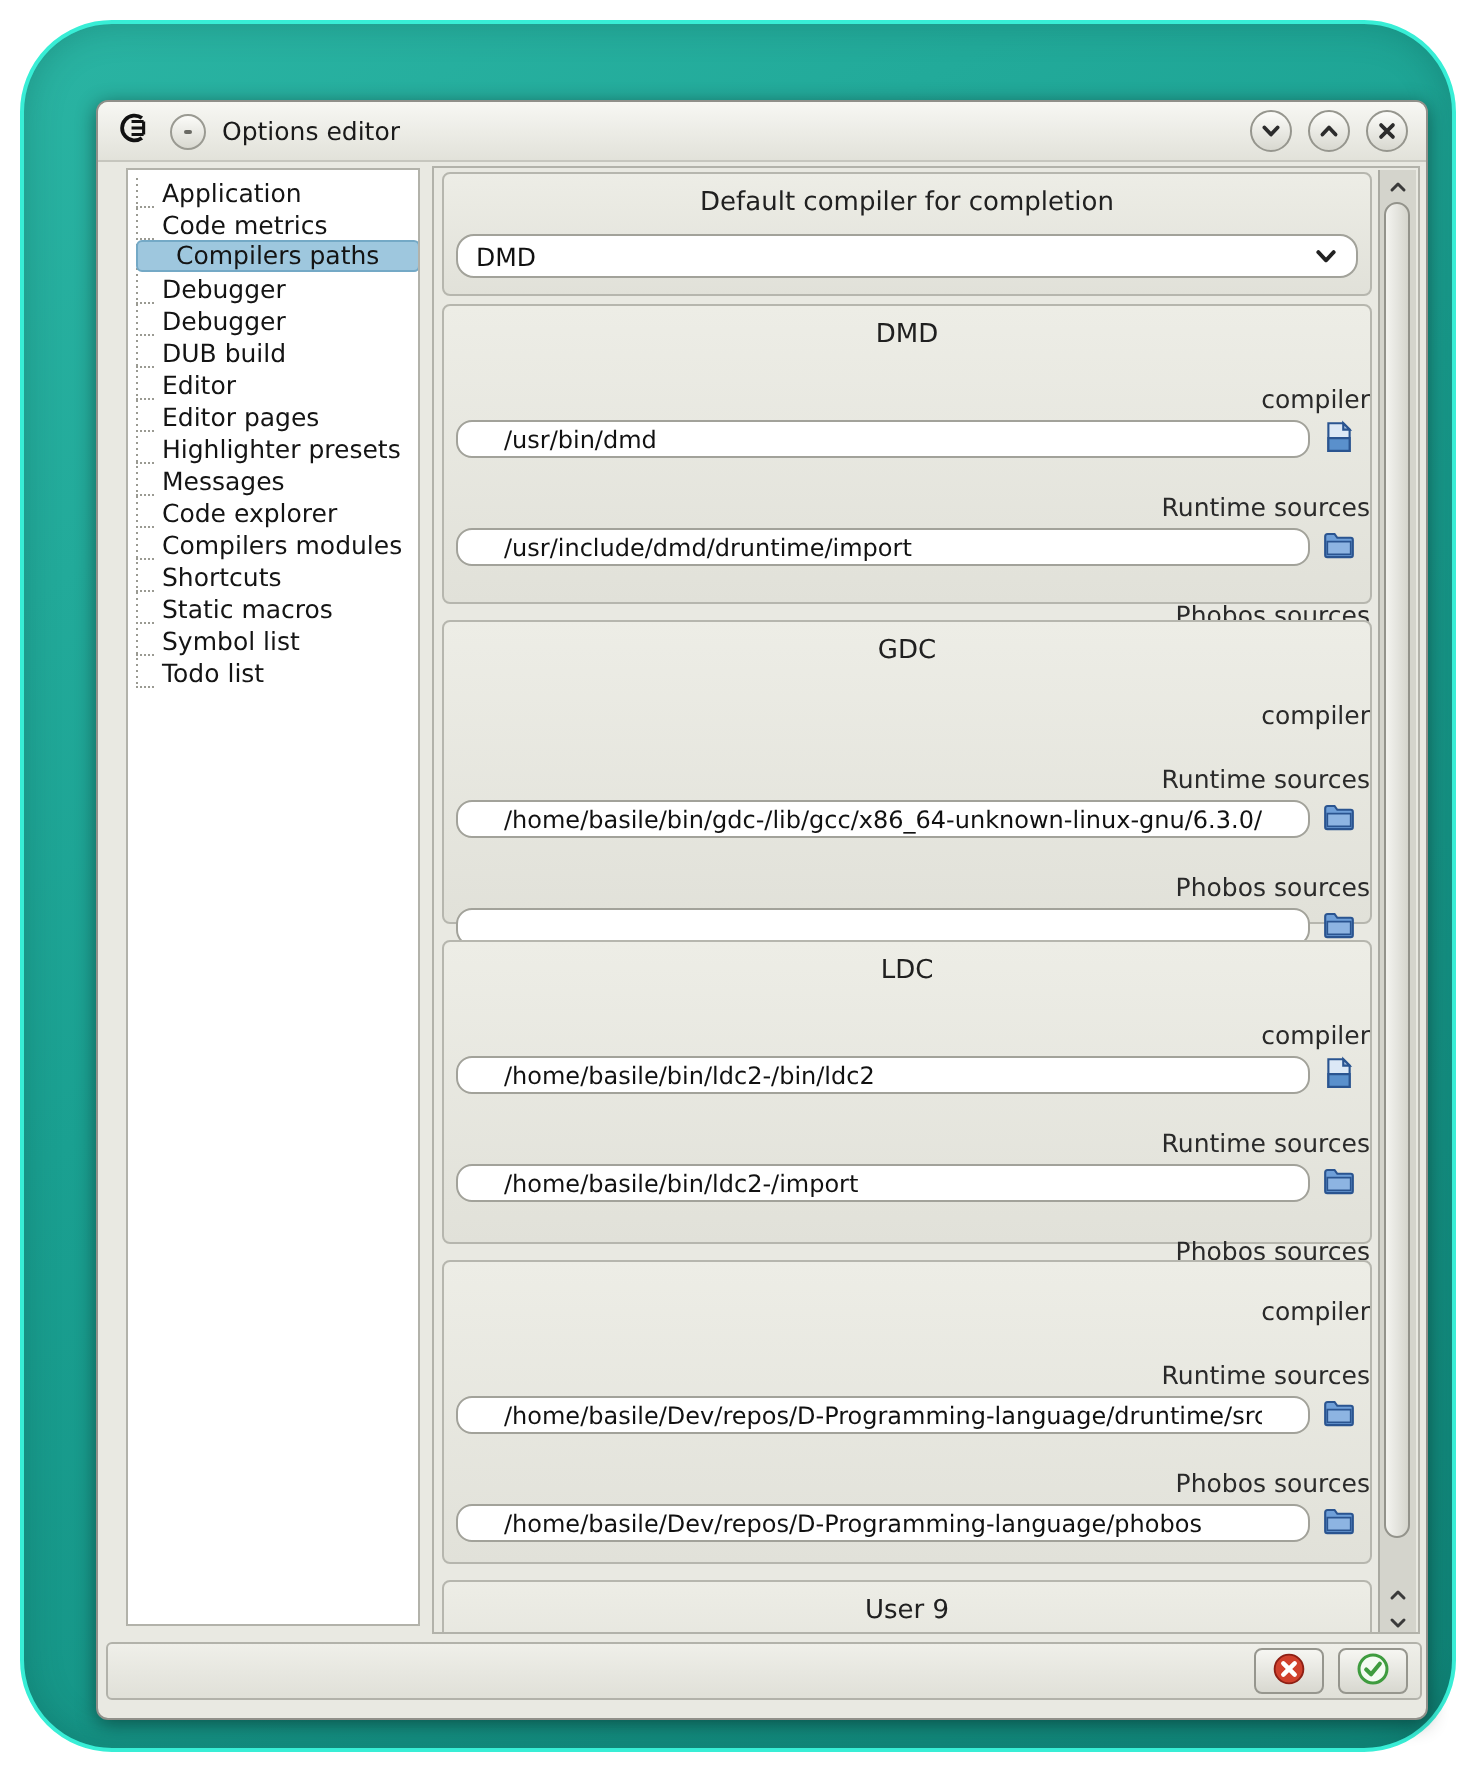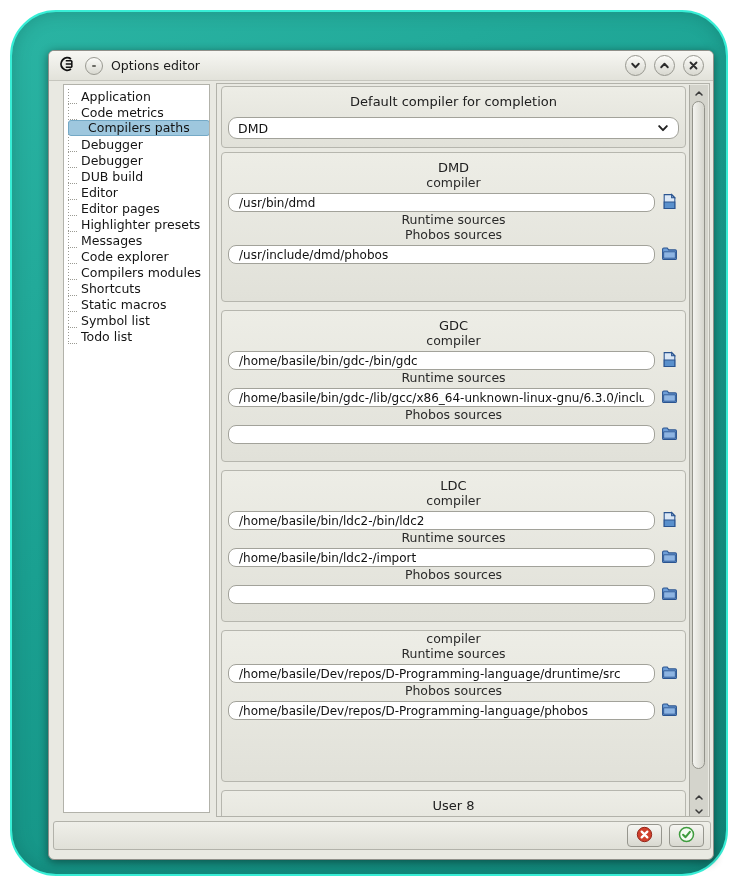--- a/index.html
+++ b/index.html
@@ -69,25 +69,25 @@
     border:1px solid #b2b2aa; background:#e9e9e2; overflow:hidden;
   }
   .content { position:absolute; left:0; top:0; width:473px; height:100%; }
 
   .group {
     position:absolute; left:4px; width:465px;
     background:linear-gradient(#edede6,#e1e1d9);
     border:1px solid #b6b6ae; border-radius:4px;
   }
   .g-title { text-align:center; font-size:13px; color:#202020; margin-top:7px; }
-  .f-label { text-align:center; font-size:12.5px; color:#2a2a2a; margin-top:0; }
+  .f-label { text-align:right; font-size:12.5px; color:#2a2a2a; margin-top:17px; }
   .f-row { display:flex; align-items:center; margin:3px 6px 0 6px; }
   .path-input {
     flex:1; height:19px; background:#ffffff; border:1px solid #a2a29a; border-radius:8px;
-    font-family:"DejaVu Sans", sans-serif; font-size:12px; color:#111; padding:0 10px; outline:none;
+    font-family:"DejaVu Sans", sans-serif; font-size:12px; color:#111; padding:0 23px; outline:none;
   }
   .icon-btn { width:19px; height:18px; margin-left:5px; background:transparent; border:none;
     display:flex; align-items:center; justify-content:center; cursor:default; }
 
   
   .combo {
     margin:8px 6px 0 6px; height:22px; background:#ffffff;
     border:1px solid #a2a29a; border-radius:9px;
     display:flex; align-items:center; padding:0 9px;
   }
@@ -253,82 +253,81 @@
               <input class="path-input" type="text" value="/usr/bin/dmd" style="">
               <button class="icon-btn">
                 <span><svg width="17" height="17" viewBox="0 0 16 16">
                       <path d="M3 1.5 h7 l3 3 V14.5 H3 z" fill="#dce8f6" stroke="#2a5490" stroke-width="1"></path>
                       <path d="M10 1.5 v3 h3 z" fill="#a9c4e4" stroke="#2a5490" stroke-width="1"></path>
                       <path d="M3 8.5 h10 V14.5 H3 z" fill="#5a90cc" stroke="#2a5490" stroke-width="1"></path>
                     </svg></span>
               </button>
             </div>
             <div class="f-label">Runtime sources</div>
+            <div class="f-row">
+              <input class="path-input" type="text" value="/usr/include/dmd/druntime/import" style="">
+              <button class="icon-btn">
+                <span><svg width="17" height="17" viewBox="0 0 16 16">
+                      <path d="M1.5 4 q0-1.2 1.2-1.2 h3.2 l1.3 1.8 h6.3 q1 0 1 1 V12.7 q0 1-1 1 H2.5 q-1 0-1-1 z" fill="#6f9fd8" stroke="#2a5490" stroke-width="1"></path>
+                      <path d="M2.5 6.4 h11 v6 h-11 z" fill="#8db4e2" stroke="#2a5490" stroke-width="0.8"></path>
+                    </svg></span>
+              </button>
+            </div>
             <div class="f-label">Phobos sources</div>
             <div class="f-row">
               <input class="path-input" type="text" value="/usr/include/dmd/phobos" style="">
               <button class="icon-btn">
                 <span><svg width="17" height="17" viewBox="0 0 16 16">
                       <path d="M1.5 4 q0-1.2 1.2-1.2 h3.2 l1.3 1.8 h6.3 q1 0 1 1 V12.7 q0 1-1 1 H2.5 q-1 0-1-1 z" fill="#6f9fd8" stroke="#2a5490" stroke-width="1"></path>
                       <path d="M2.5 6.4 h11 v6 h-11 z" fill="#8db4e2" stroke="#2a5490" stroke-width="0.8"></path>
                     </svg></span>
               </button>
             </div>
           </div>
 
           <div class="group" style="top:226px; height:152px;">
             <div class="g-title">GDC</div>
             <div class="f-label">compiler</div>
-            <div class="f-row">
-              <input class="path-input" type="text" value="/home/basile/bin/gdc-/bin/gdc" style="">
+            <div class="f-label">Runtime sources</div>
+            <div class="f-row">
+              <input class="path-input" type="text" value="/home/basile/bin/gdc-/lib/gcc/x86_64-unknown-linux-gnu/6.3.0/includ" style="">
+              <button class="icon-btn">
+                <span><svg width="17" height="17" viewBox="0 0 16 16">
+                      <path d="M1.5 4 q0-1.2 1.2-1.2 h3.2 l1.3 1.8 h6.3 q1 0 1 1 V12.7 q0 1-1 1 H2.5 q-1 0-1-1 z" fill="#6f9fd8" stroke="#2a5490" stroke-width="1"></path>
+                      <path d="M2.5 6.4 h11 v6 h-11 z" fill="#8db4e2" stroke="#2a5490" stroke-width="0.8"></path>
+                    </svg></span>
+              </button>
+            </div>
+            <div class="f-label">Phobos sources</div>
+            <div class="f-row">
+              <input class="path-input" type="text" value="" style="">
+              <button class="icon-btn">
+                <span><svg width="17" height="17" viewBox="0 0 16 16">
+                      <path d="M1.5 4 q0-1.2 1.2-1.2 h3.2 l1.3 1.8 h6.3 q1 0 1 1 V12.7 q0 1-1 1 H2.5 q-1 0-1-1 z" fill="#6f9fd8" stroke="#2a5490" stroke-width="1"></path>
+                      <path d="M2.5 6.4 h11 v6 h-11 z" fill="#8db4e2" stroke="#2a5490" stroke-width="0.8"></path>
+                    </svg></span>
+              </button>
+            </div>
+          </div>
+
+          <div class="group" style="top:386px; height:152px;">
+            <div class="g-title">LDC</div>
+            <div class="f-label">compiler</div>
+            <div class="f-row">
+              <input class="path-input" type="text" value="/home/basile/bin/ldc2-/bin/ldc2" style="">
               <button class="icon-btn">
                 <span><svg width="17" height="17" viewBox="0 0 16 16">
                       <path d="M3 1.5 h7 l3 3 V14.5 H3 z" fill="#dce8f6" stroke="#2a5490" stroke-width="1"></path>
                       <path d="M10 1.5 v3 h3 z" fill="#a9c4e4" stroke="#2a5490" stroke-width="1"></path>
                       <path d="M3 8.5 h10 V14.5 H3 z" fill="#5a90cc" stroke="#2a5490" stroke-width="1"></path>
                     </svg></span>
               </button>
             </div>
             <div class="f-label">Runtime sources</div>
             <div class="f-row">
-              <input class="path-input" type="text" value="/home/basile/bin/gdc-/lib/gcc/x86_64-unknown-linux-gnu/6.3.0/includ" style="">
-              <button class="icon-btn">
-                <span><svg width="17" height="17" viewBox="0 0 16 16">
-                      <path d="M1.5 4 q0-1.2 1.2-1.2 h3.2 l1.3 1.8 h6.3 q1 0 1 1 V12.7 q0 1-1 1 H2.5 q-1 0-1-1 z" fill="#6f9fd8" stroke="#2a5490" stroke-width="1"></path>
-                      <path d="M2.5 6.4 h11 v6 h-11 z" fill="#8db4e2" stroke="#2a5490" stroke-width="0.8"></path>
-                    </svg></span>
-              </button>
-            </div>
-            <div class="f-label">Phobos sources</div>
-            <div class="f-row">
-              <input class="path-input" type="text" value="" style="">
-              <button class="icon-btn">
-                <span><svg width="17" height="17" viewBox="0 0 16 16">
-                      <path d="M1.5 4 q0-1.2 1.2-1.2 h3.2 l1.3 1.8 h6.3 q1 0 1 1 V12.7 q0 1-1 1 H2.5 q-1 0-1-1 z" fill="#6f9fd8" stroke="#2a5490" stroke-width="1"></path>
-                      <path d="M2.5 6.4 h11 v6 h-11 z" fill="#8db4e2" stroke="#2a5490" stroke-width="0.8"></path>
-                    </svg></span>
-              </button>
-            </div>
-          </div>
-
-          <div class="group" style="top:386px; height:152px;">
-            <div class="g-title">LDC</div>
-            <div class="f-label">compiler</div>
-            <div class="f-row">
-              <input class="path-input" type="text" value="/home/basile/bin/ldc2-/bin/ldc2" style="">
-              <button class="icon-btn">
-                <span><svg width="17" height="17" viewBox="0 0 16 16">
-                      <path d="M3 1.5 h7 l3 3 V14.5 H3 z" fill="#dce8f6" stroke="#2a5490" stroke-width="1"></path>
-                      <path d="M10 1.5 v3 h3 z" fill="#a9c4e4" stroke="#2a5490" stroke-width="1"></path>
-                      <path d="M3 8.5 h10 V14.5 H3 z" fill="#5a90cc" stroke="#2a5490" stroke-width="1"></path>
-                    </svg></span>
-              </button>
-            </div>
-            <div class="f-label">Runtime sources</div>
-            <div class="f-row">
               <input class="path-input" type="text" value="/home/basile/bin/ldc2-/import" style="">
               <button class="icon-btn">
                 <span><svg width="17" height="17" viewBox="0 0 16 16">
                       <path d="M1.5 4 q0-1.2 1.2-1.2 h3.2 l1.3 1.8 h6.3 q1 0 1 1 V12.7 q0 1-1 1 H2.5 q-1 0-1-1 z" fill="#6f9fd8" stroke="#2a5490" stroke-width="1"></path>
                       <path d="M2.5 6.4 h11 v6 h-11 z" fill="#8db4e2" stroke="#2a5490" stroke-width="0.8"></path>
                     </svg></span>
               </button>
             </div>
             <div class="f-label">Phobos sources</div>
             <div class="f-row">
@@ -360,21 +359,21 @@
               <button class="icon-btn">
                 <span><svg width="17" height="17" viewBox="0 0 16 16">
                       <path d="M1.5 4 q0-1.2 1.2-1.2 h3.2 l1.3 1.8 h6.3 q1 0 1 1 V12.7 q0 1-1 1 H2.5 q-1 0-1-1 z" fill="#6f9fd8" stroke="#2a5490" stroke-width="1"></path>
                       <path d="M2.5 6.4 h11 v6 h-11 z" fill="#8db4e2" stroke="#2a5490" stroke-width="0.8"></path>
                     </svg></span>
               </button>
             </div>
           </div>
 
           <div class="group" style="top:706px; height:60px;">
-            <div class="g-title">User 8</div>
+            <div class="g-title">User 9</div>
           </div>
         </div>
 
         <div class="vscroll">
           <div class="sb-arrow">
             <span><svg width="10" height="9" viewBox="0 0 10 9">
                   <polyline points="2,6 5,3 8,6" fill="none" stroke="#3a3a3a" stroke-width="1.5" stroke-linecap="round" stroke-linejoin="round"></polyline>
                 </svg></span>
           </div>
           <div class="sb-track">

